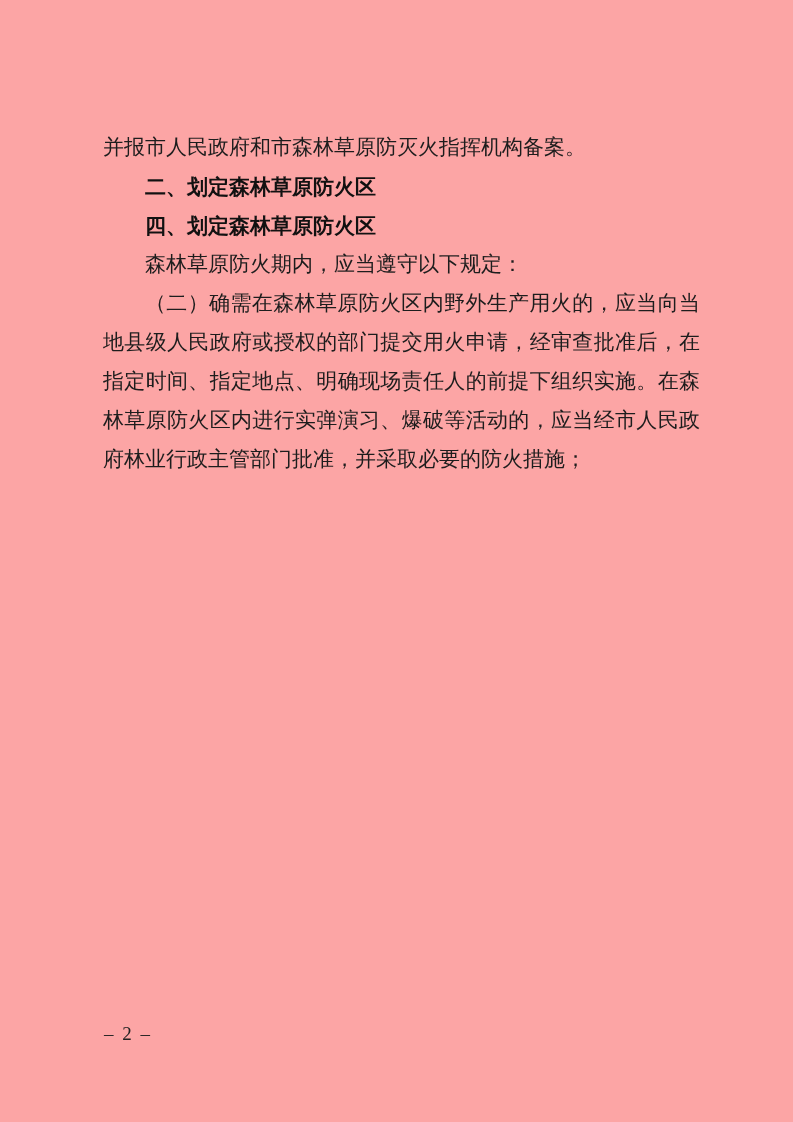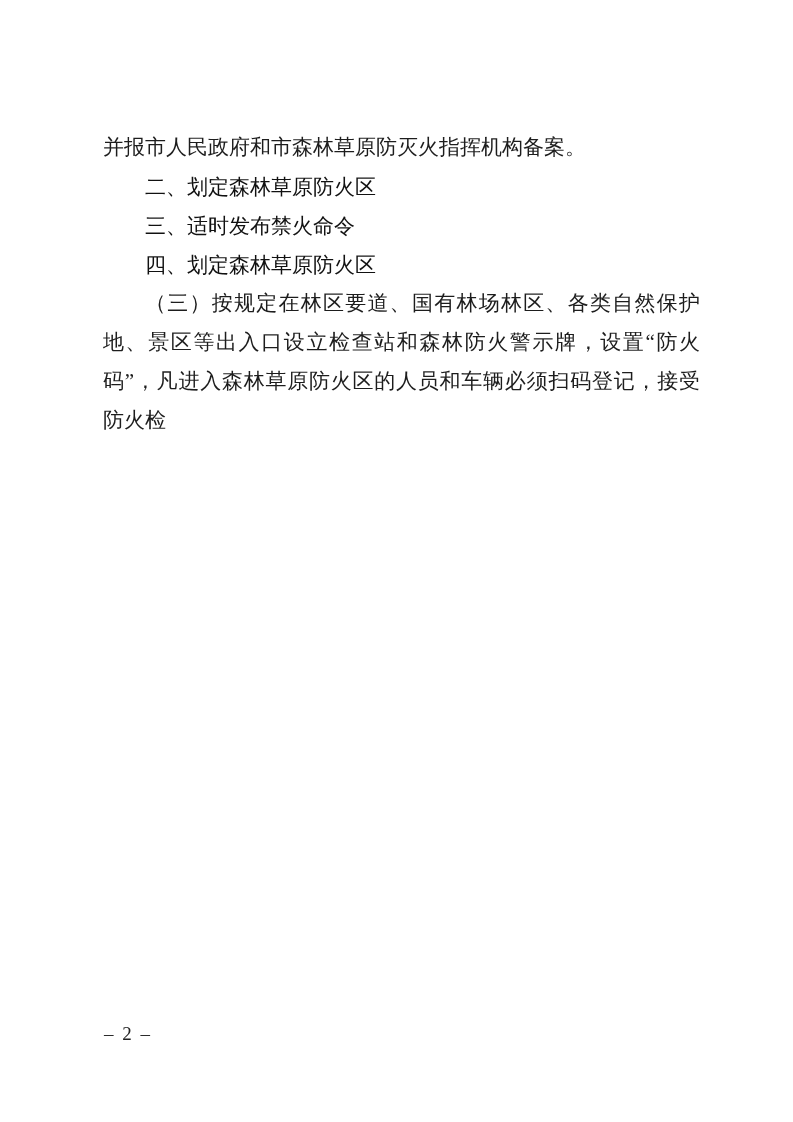--- a/index.html
+++ b/index.html
@@ -1,21 +1,21 @@
 <!DOCTYPE html>
 <html><head>
 <meta charset="utf-8">
 <style>
   * { margin: 0; padding: 0; box-sizing: border-box; }
   html, body { background: #9a9a9a; }
   .page {
     position: relative;
     width: 793px;
     height: 1122px;
-    background: #ffffff;
+    background: #fca5a5;
     overflow: hidden;
     font-family: "Liberation Serif", serif;
   }
   .content {
     position: absolute;
     left: 103px;
     top: 128px;
     width: 597px;
     color: #1d1d1d;
     font-size: 21px;
@@ -23,21 +23,21 @@
     text-align: justify;
   }
   .content p {
     text-indent: 2em;
     font-family: "Liberation Serif", serif;
     font-weight: normal;
   }
   .content p.no-indent { text-indent: 0; }
   .content h2.heading {
     font-family: "Liberation Sans", sans-serif;
-    font-weight: normal;
+    font-weight: bold;
     font-size: 21px;
     line-height: 39px;
     text-indent: 2em;
     color: #111111;
     text-align: left;
   }
   .page-number {
     position: absolute;
     left: 104px;
     top: 1014px;
@@ -48,18 +48,18 @@
     font-family: "Liberation Serif", serif;
   }
 </style>
 </head>
 <body>
 
 <div class="page">
   <div class="content">
     <p class="no-indent">并报市人民政府和市森林草原防灭火指挥机构备案。</p>
     <h2 class="heading">二、划定森林草原防火区</h2>
-    <h2 class="heading">三、适时发布禁火命令</h2>
     <h2 class="heading">四、划定森林草原防火区</h2>
-    <p>（三）按规定在林区要道、国有林场林区、各类自然保护地、景区等出入口设立检查站和森林防火警示牌，设置“防火码”，凡进入森林草原防火区的人员和车辆必须扫码登记，接受防火检</p>
+    <p>森林草原防火期内，应当遵守以下规定：</p>
+    <p>（二）确需在森林草原防火区内野外生产用火的，应当向当地县级人民政府或授权的部门提交用火申请，经审查批准后，在指定时间、指定地点、明确现场责任人的前提下组织实施。在森林草原防火区内进行实弹演习、爆破等活动的，应当经市人民政府林业行政主管部门批准，并采取必要的防火措施；</p>
   </div>
   <div class="page-number">– 2 –</div>
 </div>
 
 </body></html>

